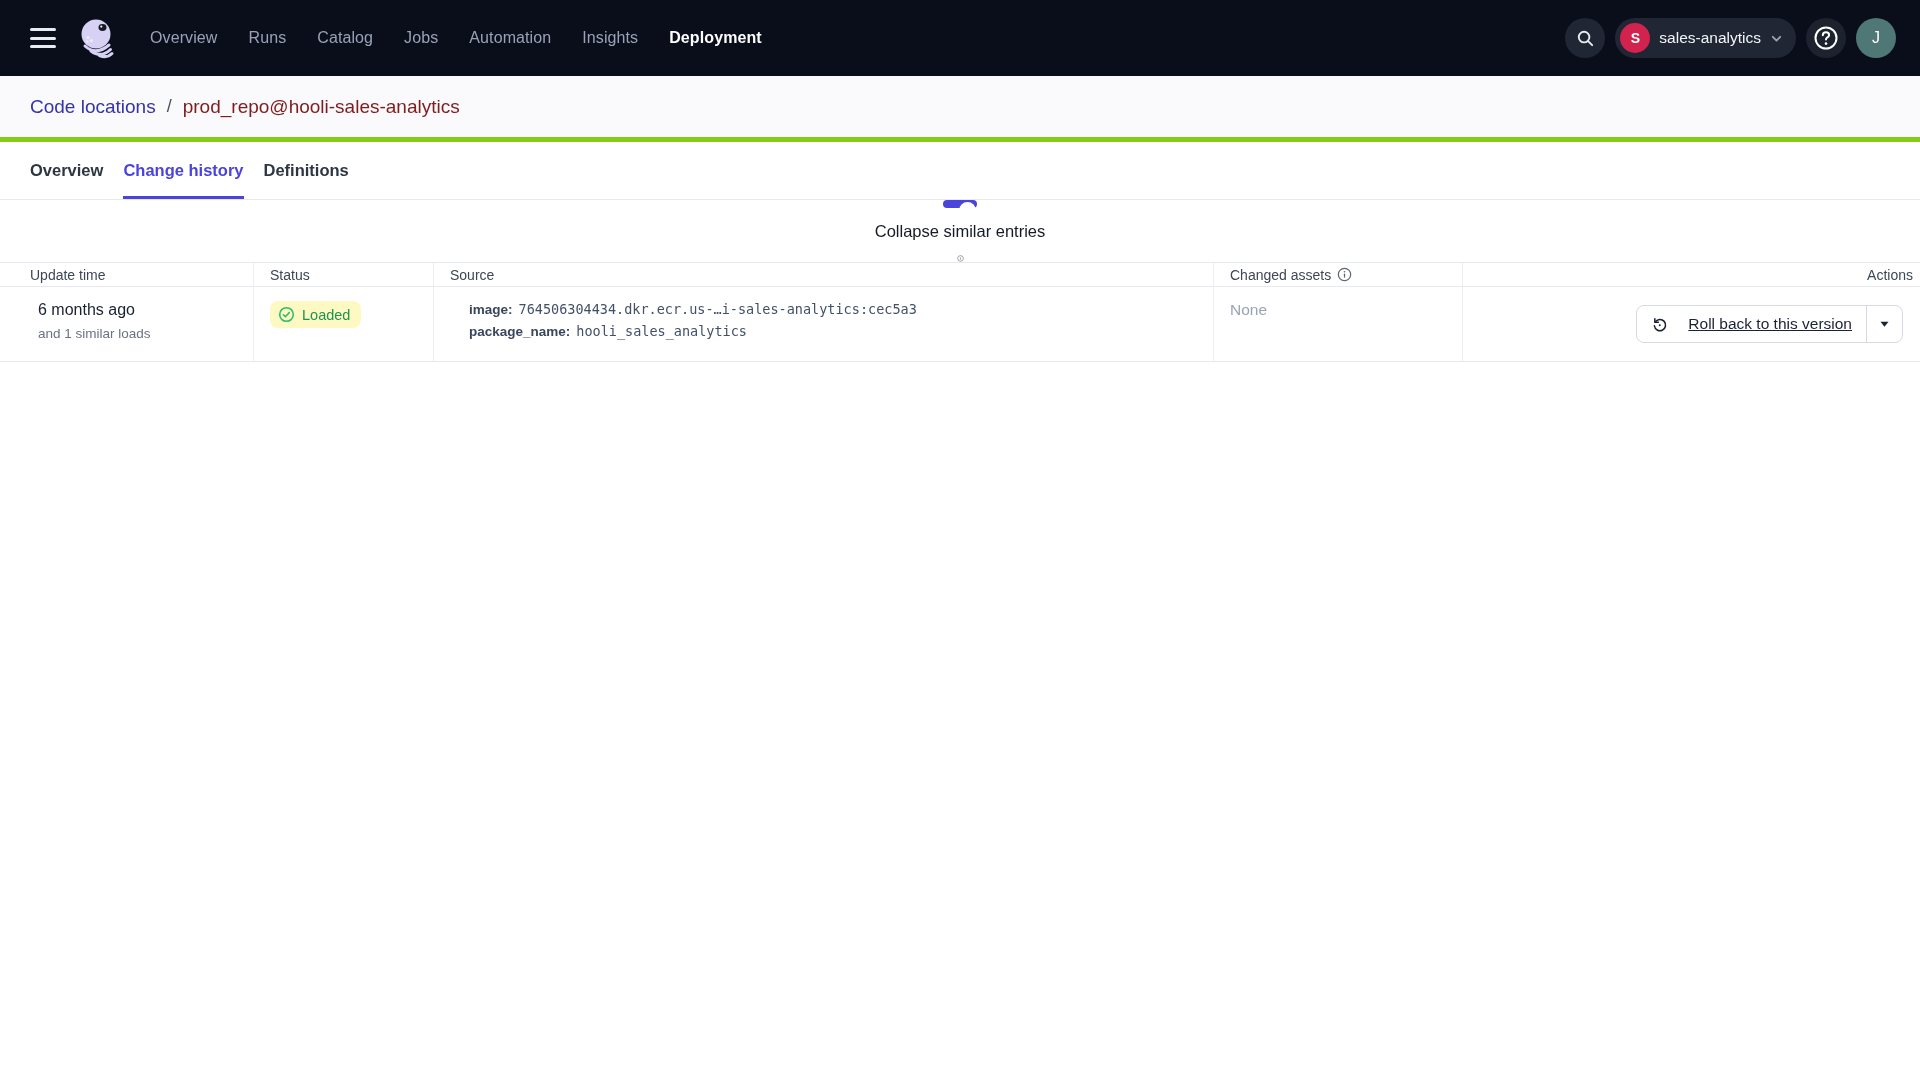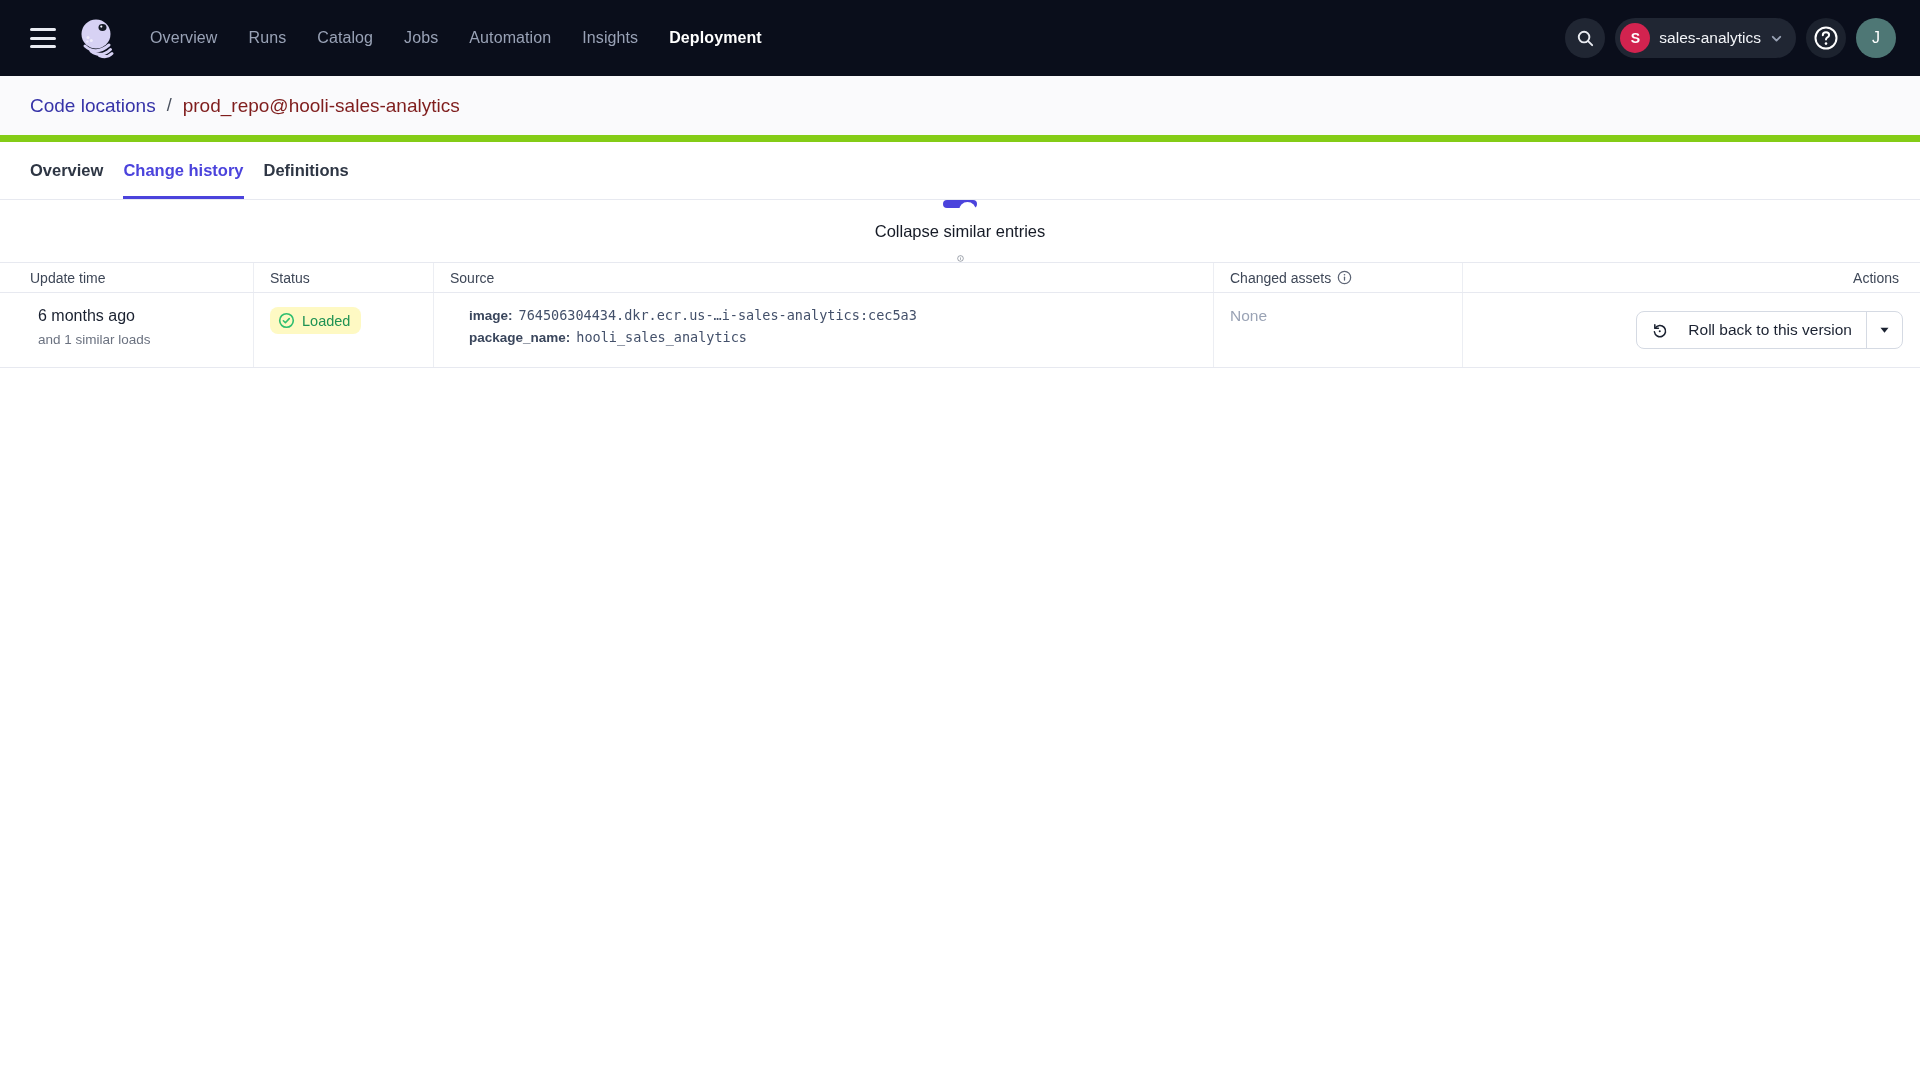--- a/index.html
+++ b/index.html
@@ -22,21 +22,21 @@
   .org-pill { height:40px; border-radius:20px; background:#202633; display:flex;
     align-items:center; gap:9px; padding:0 13px 0 5px; cursor:pointer; border:none; }
   .org-avatar { width:30px; height:30px; border-radius:50%; background:#D2234F;
     color:#fff; font-size:14px; font-weight:700; display:flex; align-items:center; justify-content:center; }
   .org-name { color:#F2F4F8; font-size:15.5px; font-weight:500; }
   .user-avatar { width:40px; height:40px; border-radius:50%; background:#4E7775;
     color:#fff; font-size:16px; font-weight:500; display:flex; align-items:center;
     justify-content:center; cursor:pointer; border:none; }
 
   
-  .breadcrumb-bar { height:66px; background:#FAFAFC; border-bottom:7px solid #84cc16;
+  .breadcrumb-bar { height:66px; background:#FAFAFC; border-bottom:5px solid #84cc16;
     display:flex; align-items:center; padding:0 30px; gap:11px; font-size:19px; }
   .crumb-link { color:#3633A8; cursor:pointer; text-decoration:none; }
   .crumb-sep { color:#49505E; font-size:18px; }
   .crumb-current { color:#7f1d1d; }
 
   
   .tabs { height:58px; background:#fff; border-bottom:1px solid #E7E9F0;
     display:flex; gap:20px; padding:0 30px; }
   .tab { display:flex; align-items:center; font-size:16.5px; font-weight:600;
     color:#2E3644; cursor:pointer; position:relative; }
@@ -45,43 +45,43 @@
   
   .toolbar { height:62px; display:flex; align-items:center; gap:14px; padding:0 30px;flex-direction:column; }
   .toggle { width:34px; height:20px; border-radius:10px; background:#4B43DC;
     position:relative; cursor:pointer; border:none; }
   .toggle .knob { position:absolute; top:1.5px; left:16px; width:17px; height:17px;
     border-radius:50%; background:#fff; }
   .toggle-label { font-size:16.5px; color:#161B26; }
 
   
   .tbl-header, .tbl-row { display:grid; grid-template-columns:253px 180px 780px 249px 1fr; }
-  .tbl-header { height:31px; border-top:1px solid #E7E9F0; border-bottom:1px solid #E7E9F0; }
+  .tbl-header { height:25px; border-top:1px solid #E7E9F0; border-bottom:1px solid #E7E9F0; }
   .hcell { display:flex; align-items:center; gap:6px; padding:0 16px; font-size:14px; color:#3E4757; }
   .hcell:first-child { padding-left:30px; }
   .hcell + .hcell { border-left:1px solid #ECEEF3; }
-  .hcell.right { justify-content:flex-end; padding-right:21px; }
+  .hcell.right { justify-content:flex-end; padding-right:7px; }
   .tbl-row { min-height:75px; border-bottom:1px solid #E7E9F0; }
   .cell { padding:14px 16px; }
   .cell + .cell { border-left:1px solid #ECEEF3; }
   .cell.first { padding-left:38px; }
   .time-main { font-size:16px; font-weight:500; color:#1A2130; }
   .time-sub { font-size:13.5px; color:#6B7280; margin-top:7px; }
   .status-pill { display:inline-flex; align-items:center; gap:7px; background:#fef9c3;
     color:#1F9254; font-size:14.5px; padding:5px 11px 5px 8px; border-radius:8px; }
   .src-line { display:flex; align-items:baseline; gap:6px; margin-bottom:6px; }
   .src-key { font-size:13.5px; font-weight:600; color:#3A465C;margin-left:19px; }
   .src-val { font-family:"DejaVu Sans Mono","Liberation Mono",monospace; font-size:13.5px; color:#43506A; }
   .none-text { font-size:15.5px; color:#9AA3B5; }
   .cell.actions { display:flex; justify-content:flex-end; align-items:center; padding-right:17px; }
   .split-btn { display:inline-flex; align-items:stretch; height:38px; background:#fff;
     border:1px solid #D5DAE3; border-radius:8px; overflow:hidden; }
   .split-main { display:flex; align-items:center; gap:20px; padding:0 14px;
     font-size:15.5px; color:#1B2231; background:none; border:none; cursor:pointer;
-    font-family:inherit; }
+    font-family:inherit;text-decoration:underline; }
   .split-caret { width:36px; display:flex; align-items:center; justify-content:center;
     border:none; border-left:1px solid #D5DAE3; background:none; cursor:pointer; }
 
   svg { display:block; }
 </style>
 </head>
 <body>
 
 <header class="topnav">
   <button class="hamburger">

